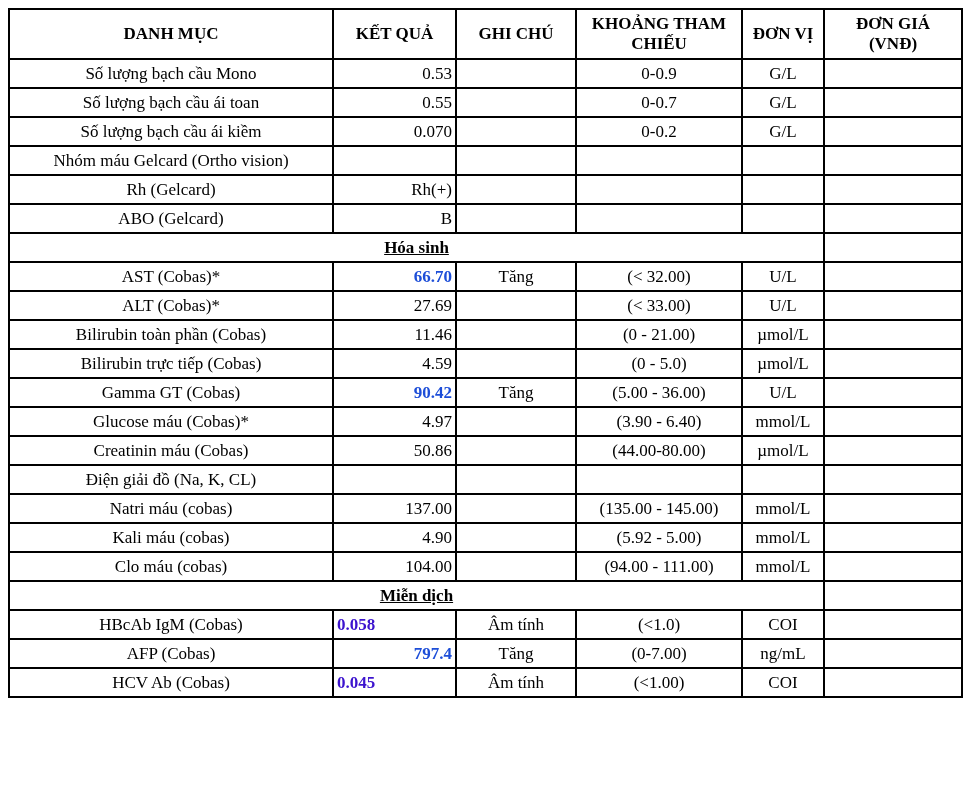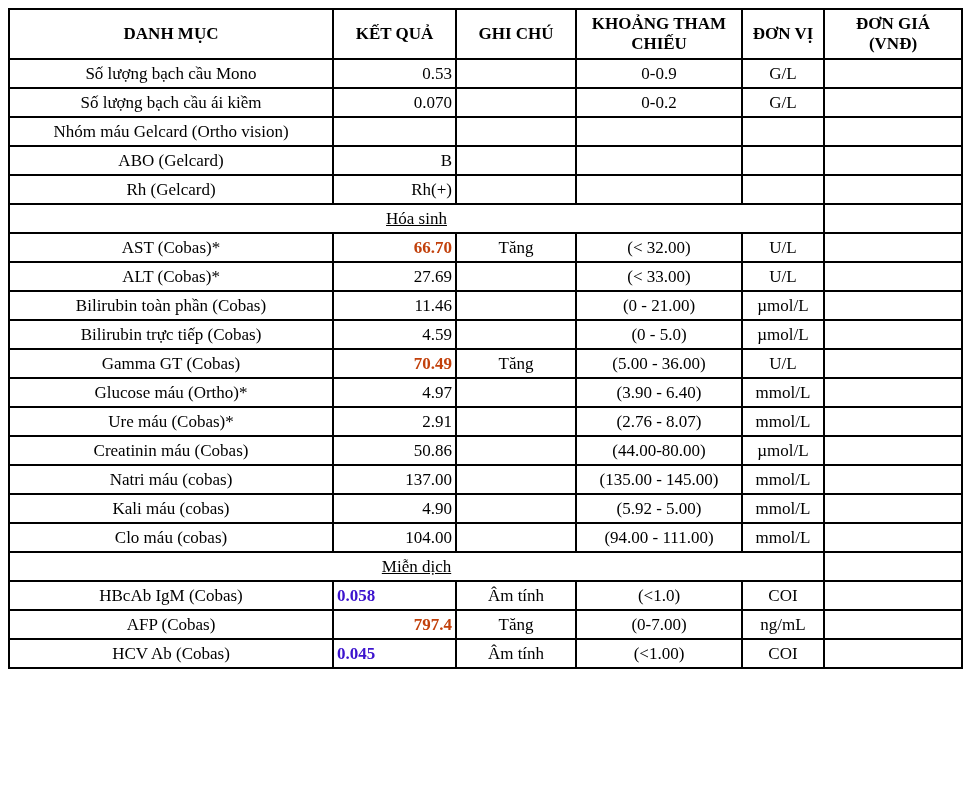--- a/index.html
+++ b/index.html
@@ -26,24 +26,24 @@
     font-weight:bold;
     text-align:center;
     white-space:pre-line;
     line-height:1.2;
     height:46px;
     padding:1px 2px;
   }
   table.lab td { height:25px; padding:1px 3px; }
   td.name-cell { text-align:center; padding-left:5px; }
   td.result-cell { text-align:right; }
-  td.result-cell.red  { color:#c2410c; font-weight:bold; text-align:right; padding-right:3px; }
+  td.result-cell.red  { color:#1d4ed8; font-weight:bold; text-align:right; padding-right:3px; }
   td.result-cell.blue { color:#3c13ce; font-weight:bold; text-align:left;  padding-left:3px; }
   td.note-cell, td.ref-cell, td.unit-cell { text-align:center; }
-  span.section-title { font-weight:normal; text-decoration:underline; }
+  span.section-title { font-weight:bold; text-decoration:underline; }
 </style>
 </head>
 <body>
 
 <table class="lab">
   <colgroup>
     <col style="width:324px">
     <col style="width:123px">
     <col style="width:120px">
     <col style="width:166px">
@@ -65,46 +65,54 @@
   <tbody>
       <tr class="data-row">
         <td class="name-cell">Số lượng bạch cầu Mono</td>
         <td class="result-cell black">0.53</td>
         <td class="note-cell"></td>
         <td class="ref-cell">0-0.9</td>
         <td class="unit-cell">G/L</td>
         <td class="price-cell"></td>
       </tr>
       <tr class="data-row">
+        <td class="name-cell">Số lượng bạch cầu ái toan</td>
+        <td class="result-cell black">0.55</td>
+        <td class="note-cell"></td>
+        <td class="ref-cell">0-0.7</td>
+        <td class="unit-cell">G/L</td>
+        <td class="price-cell"></td>
+      </tr>
+      <tr class="data-row">
         <td class="name-cell">Số lượng bạch cầu ái kiềm</td>
         <td class="result-cell black">0.070</td>
         <td class="note-cell"></td>
         <td class="ref-cell">0-0.2</td>
         <td class="unit-cell">G/L</td>
         <td class="price-cell"></td>
       </tr>
       <tr class="data-row">
         <td class="name-cell">Nhóm máu Gelcard (Ortho vision)</td>
         <td class="result-cell black"></td>
         <td class="note-cell"></td>
         <td class="ref-cell"></td>
         <td class="unit-cell"></td>
         <td class="price-cell"></td>
       </tr>
       <tr class="data-row">
+        <td class="name-cell">Rh (Gelcard)</td>
+        <td class="result-cell black">Rh(+)</td>
+        <td class="note-cell"></td>
+        <td class="ref-cell"></td>
+        <td class="unit-cell"></td>
+        <td class="price-cell"></td>
+      </tr>
+      <tr class="data-row">
         <td class="name-cell">ABO (Gelcard)</td>
         <td class="result-cell black">B</td>
-        <td class="note-cell"></td>
-        <td class="ref-cell"></td>
-        <td class="unit-cell"></td>
-        <td class="price-cell"></td>
-      </tr>
-      <tr class="data-row">
-        <td class="name-cell">Rh (Gelcard)</td>
-        <td class="result-cell black">Rh(+)</td>
         <td class="note-cell"></td>
         <td class="ref-cell"></td>
         <td class="unit-cell"></td>
         <td class="price-cell"></td>
       </tr>
       <tr class="section-row">
         <td class="name-cell section-cell" colspan="5"><span class="section-title">Hóa sinh</span></td>
         <td class="price-cell"></td>
       </tr>
       <tr class="data-row">
@@ -134,48 +142,48 @@
       <tr class="data-row">
         <td class="name-cell">Bilirubin trực tiếp (Cobas)</td>
         <td class="result-cell black">4.59</td>
         <td class="note-cell"></td>
         <td class="ref-cell">(0 - 5.0)</td>
         <td class="unit-cell">µmol/L</td>
         <td class="price-cell"></td>
       </tr>
       <tr class="data-row">
         <td class="name-cell">Gamma GT (Cobas)</td>
-        <td class="result-cell red">70.49</td>
+        <td class="result-cell red">90.42</td>
         <td class="note-cell">Tăng</td>
         <td class="ref-cell">(5.00 - 36.00)</td>
         <td class="unit-cell">U/L</td>
         <td class="price-cell"></td>
       </tr>
       <tr class="data-row">
-        <td class="name-cell">Glucose máu (Ortho)*</td>
+        <td class="name-cell">Glucose máu (Cobas)*</td>
         <td class="result-cell black">4.97</td>
         <td class="note-cell"></td>
         <td class="ref-cell">(3.90 - 6.40)</td>
-        <td class="unit-cell">mmol/L</td>
-        <td class="price-cell"></td>
-      </tr>
-      <tr class="data-row">
-        <td class="name-cell">Ure máu (Cobas)*</td>
-        <td class="result-cell black">2.91</td>
-        <td class="note-cell"></td>
-        <td class="ref-cell">(2.76 - 8.07)</td>
         <td class="unit-cell">mmol/L</td>
         <td class="price-cell"></td>
       </tr>
       <tr class="data-row">
         <td class="name-cell">Creatinin máu (Cobas)</td>
         <td class="result-cell black">50.86</td>
         <td class="note-cell"></td>
         <td class="ref-cell">(44.00-80.00)</td>
         <td class="unit-cell">µmol/L</td>
+        <td class="price-cell"></td>
+      </tr>
+      <tr class="data-row">
+        <td class="name-cell">Điện giải đồ (Na, K, CL)</td>
+        <td class="result-cell black"></td>
+        <td class="note-cell"></td>
+        <td class="ref-cell"></td>
+        <td class="unit-cell"></td>
         <td class="price-cell"></td>
       </tr>
       <tr class="data-row">
         <td class="name-cell">Natri máu (cobas)</td>
         <td class="result-cell black">137.00</td>
         <td class="note-cell"></td>
         <td class="ref-cell">(135.00 - 145.00)</td>
         <td class="unit-cell">mmol/L</td>
         <td class="price-cell"></td>
       </tr>

